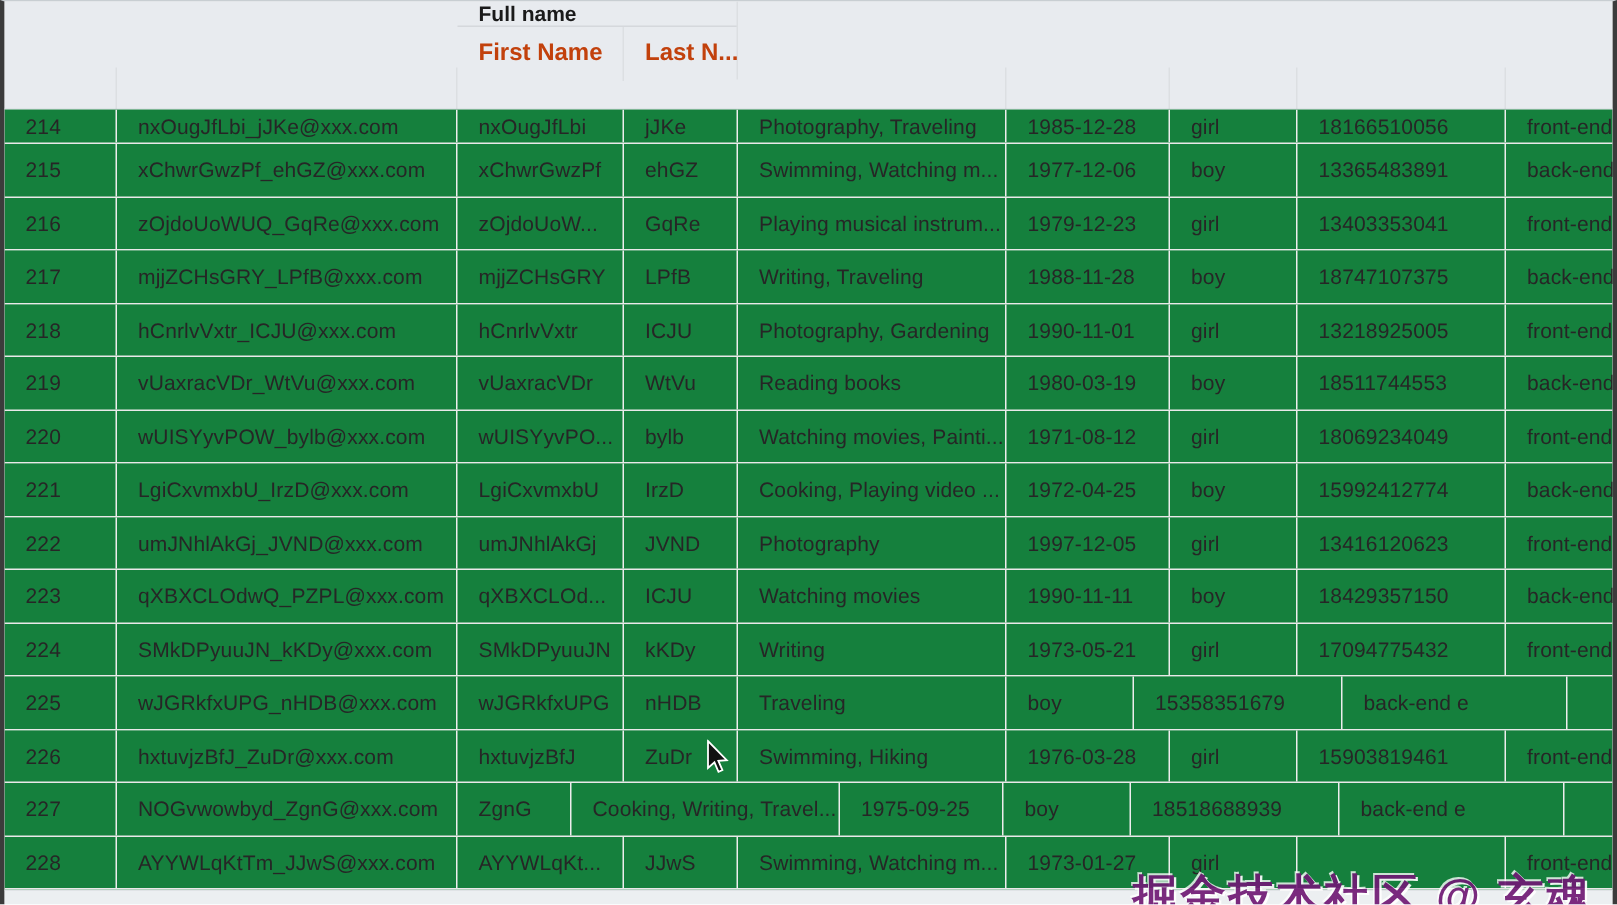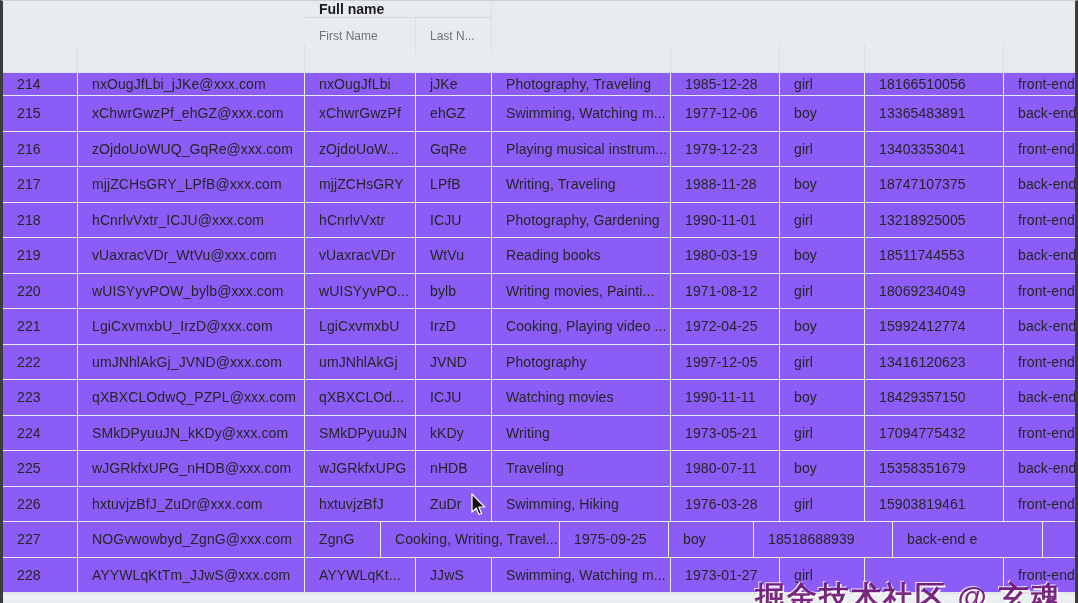--- a/index.html
+++ b/index.html
@@ -22,34 +22,34 @@
   }
   .group { display:flex; flex-direction:column; flex:none; height:52px; border-right:1px solid rgba(0,0,0,0.05); }
   .group-top {
     display:flex; align-items:center; height:36px; padding:0 14px;
     font-size:14px; font-weight:700; color:#1a1a1a;
     border-bottom:1px solid rgba(0,0,0,0.08);
   }
   .group-bottom { display:flex; height:36px; }
   .sub-th {
     display:flex; align-items:center; padding:0 14px; height:36px; flex:none;
-    font-size:12px; font-weight:400; color:#737373;
+    font-size:16px; font-weight:700; color:#c2410c;
     border-right:1px solid rgba(0,0,0,0.05);
     white-space:nowrap; overflow:hidden;
   }
   .sub-th:last-child { border-right:none; }
 
   
   .sorter { display:inline-flex; flex-direction:column; gap:2px; margin-left:7px; }
   .caret-up   { width:0; height:0; border-left:4px solid transparent; border-right:4px solid transparent; border-bottom:5px solid #b4bac0; }
   .caret-down { width:0; height:0; border-left:4px solid transparent; border-right:4px solid transparent; border-top:5px solid #b4bac0; }
 
   
   .tbody { position:relative; }
-  .row { display:flex; height:35.5px; background:#8b5cf6; border-bottom:1px solid #e9e9e9; }
+  .row { display:flex; height:35.5px; background:#15803d; border-bottom:1px solid #e9e9e9; }
   .row.clipped { height:23px; overflow:hidden; }
   .cell {
     display:flex; align-items:center; padding:0 14px; flex:none;
     font-size:14px; color:#262626; letter-spacing:0.1px;
     border-right:1px solid #ededed;
     white-space:nowrap; overflow:hidden;
   }
 
   
   .c-id{width:75px} .c-email{width:227px} .c-first{width:111px} .c-last{width:76px}
@@ -170,21 +170,21 @@
         <div class="cell c-birthday">1980-03-19</div>
         <div class="cell c-sex">boy</div>
         <div class="cell c-telephone">18511744553</div>
         <div class="cell c-job">back-end e</div>
       </div>
       <div class="row">
         <div class="cell c-id">220</div>
         <div class="cell c-email">wUISYyvPOW_bylb@xxx.com</div>
         <div class="cell c-first">wUISYyvPO...</div>
         <div class="cell c-last">bylb</div>
-        <div class="cell c-hobbies">Writing movies, Painti...</div>
+        <div class="cell c-hobbies">Watching movies, Painti...</div>
         <div class="cell c-birthday">1971-08-12</div>
         <div class="cell c-sex">girl</div>
         <div class="cell c-telephone">18069234049</div>
         <div class="cell c-job">front-end e</div>
       </div>
       <div class="row">
         <div class="cell c-id">221</div>
         <div class="cell c-email">LgiCxvmxbU_IrzD@xxx.com</div>
         <div class="cell c-first">LgiCxvmxbU</div>
         <div class="cell c-last">IrzD</div>
@@ -226,21 +226,20 @@
         <div class="cell c-sex">girl</div>
         <div class="cell c-telephone">17094775432</div>
         <div class="cell c-job">front-end e</div>
       </div>
       <div class="row">
         <div class="cell c-id">225</div>
         <div class="cell c-email">wJGRkfxUPG_nHDB@xxx.com</div>
         <div class="cell c-first">wJGRkfxUPG</div>
         <div class="cell c-last">nHDB</div>
         <div class="cell c-hobbies">Traveling</div>
-        <div class="cell c-birthday">1980-07-11</div>
         <div class="cell c-sex">boy</div>
         <div class="cell c-telephone">15358351679</div>
         <div class="cell c-job">back-end e</div>
       </div>
       <div class="row">
         <div class="cell c-id">226</div>
         <div class="cell c-email">hxtuvjzBfJ_ZuDr@xxx.com</div>
         <div class="cell c-first">hxtuvjzBfJ</div>
         <div class="cell c-last">ZuDr</div>
         <div class="cell c-hobbies">Swimming, Hiking</div>

